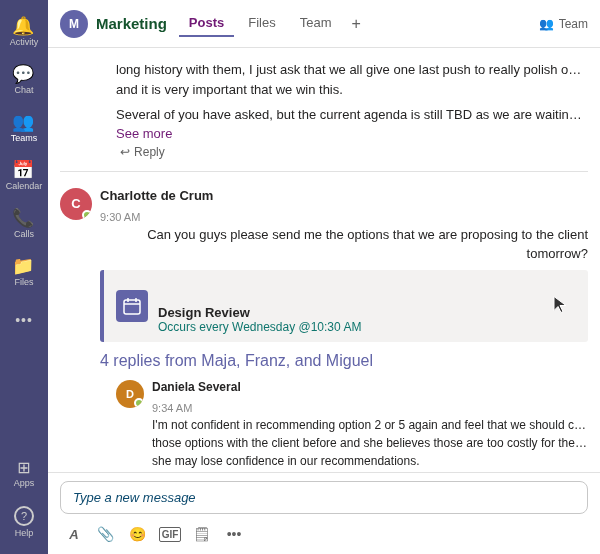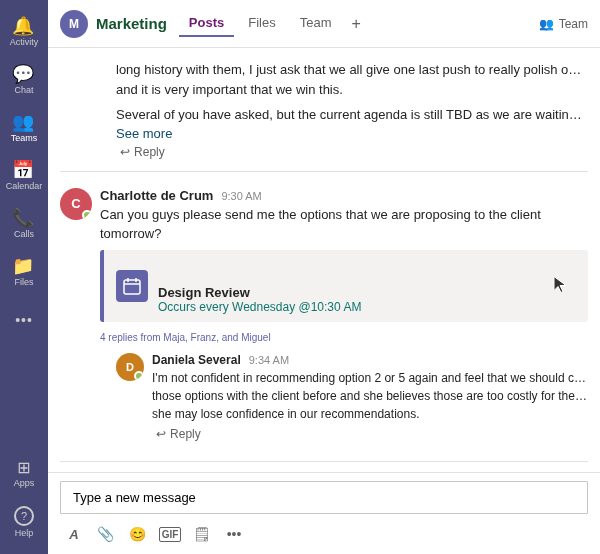--- a/index.html
+++ b/index.html
@@ -111,21 +111,21 @@
       flex: 1;
       overflow-y: auto;
       padding: 8px 0;
     }
 
     
     .message-thread {
       padding: 4px 12px 4px 12px;
     }
     .see-more {
-      color: #0c4a6e;
+      color: #701a75;
       cursor: pointer;
       font-size: 13px;
     }
     .reply-btn {
       display: inline-flex;
       align-items: center;
       gap: 4px;
       color: #616161;
       font-size: 12px;
       cursor: pointer;
@@ -163,20 +163,21 @@
       background: #92c353;
       border-radius: 50%;
       border: 2px solid #fff;
     }
     .message-body { flex: 1; min-width: 0; }
     .message-header {
       display: flex;
       align-items: baseline;
       gap: 8px;
       margin-bottom: 2px;
+      flex-direction: column;
     }
     .message-author {
       font-size: 13px;
       font-weight: 600;
       color: #252424;
     }
     .message-time {
       font-size: 11px;
       color: #8a8a8a;
     }
@@ -219,21 +220,21 @@
       color: #252424;
       margin-top: 27px;
     }
     .event-card-subtitle {
       font-size: 12px;
       color: #0f766e;
     }
 
     
     .replies-summary {
-      font-size: 10px;
+      font-size: 16px;
       color: #6264a7;
       padding: 4px 0 6px 0;
       cursor: pointer;
       display: flex;
       align-items: flex-end;
       gap: 4px;
     }
 
     
     .indented-reply {
@@ -251,25 +252,26 @@
     }
 
     
     .message-input-area {
       border-top: 1px solid #e1e1e1;
       padding: 8px 12px 4px 12px;
       flex-shrink: 0;
     }
     .message-input-box {
       border: 1px solid #c7c7c7;
-      border-radius: 1px;
+      border-radius: 8px;
       padding: 8px 12px;
       font-size: 13px;
-      color: #000000;
+      color: #0c4a6e;
       cursor: text;
+      font-style: italic;
     }
     .message-toolbar {
       display: flex;
       align-items: center;
       gap: 4px;
       padding: 6px 0 2px 0;
     }
     .toolbar-btn {
       width: 28px;
       height: 28px;
@@ -367,21 +369,21 @@
     <div class="message-row">
       <div class="avatar av-charlotte">
         <span>C</span>
         <span class="avatar-online"></span>
       </div>
       <div class="message-body">
         <div class="message-header">
           <span class="message-author">Charlotte de Crum</span>
           <span class="message-time">9:30 AM</span>
         </div>
-        <div class="message-text" style="white-space:normal;">Can you guys please send me the options that we are proposing to the client tomorrow?</div>
+        <div class="message-text" style="white-space:normal;text-align:right;">Can you guys please send me the options that we are proposing to the client tomorrow?</div>
 
         <div class="event-card" style="position:relative;">
           <div class="event-card-icon">
             <svg width="18" height="18" viewBox="0 0 18 18" fill="none">
               <rect x="1" y="3" width="16" height="14" rx="2" stroke="white" stroke-width="1.5" fill="none"></rect>
               <line x1="1" y1="7" x2="17" y2="7" stroke="white" stroke-width="1.5"></line>
               <line x1="5" y1="1" x2="5" y2="5" stroke="white" stroke-width="1.5"></line>
               <line x1="13" y1="1" x2="13" y2="5" stroke="white" stroke-width="1.5"></line>
             </svg>
           </div>

